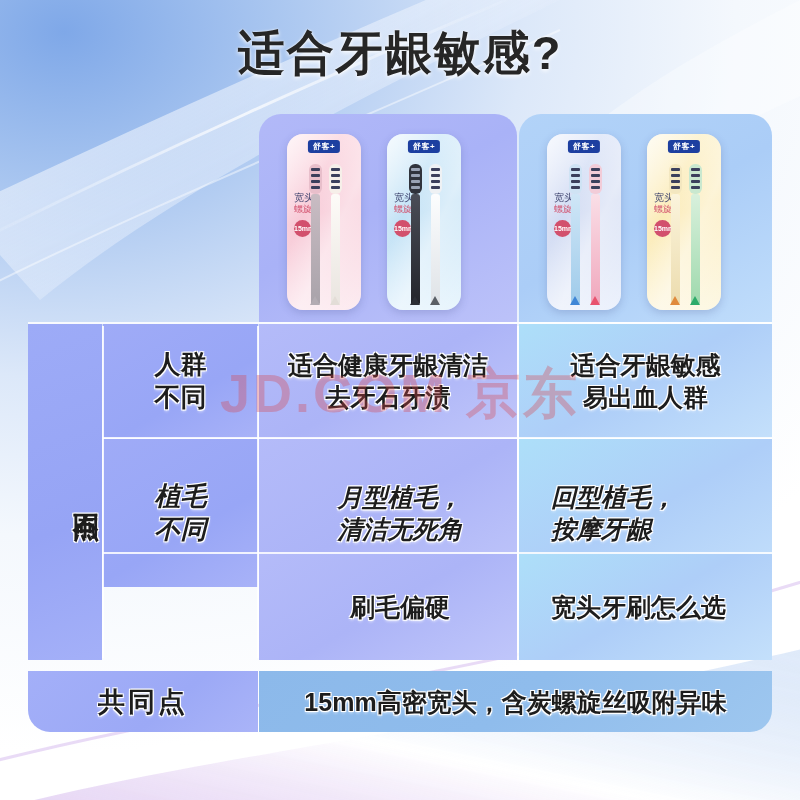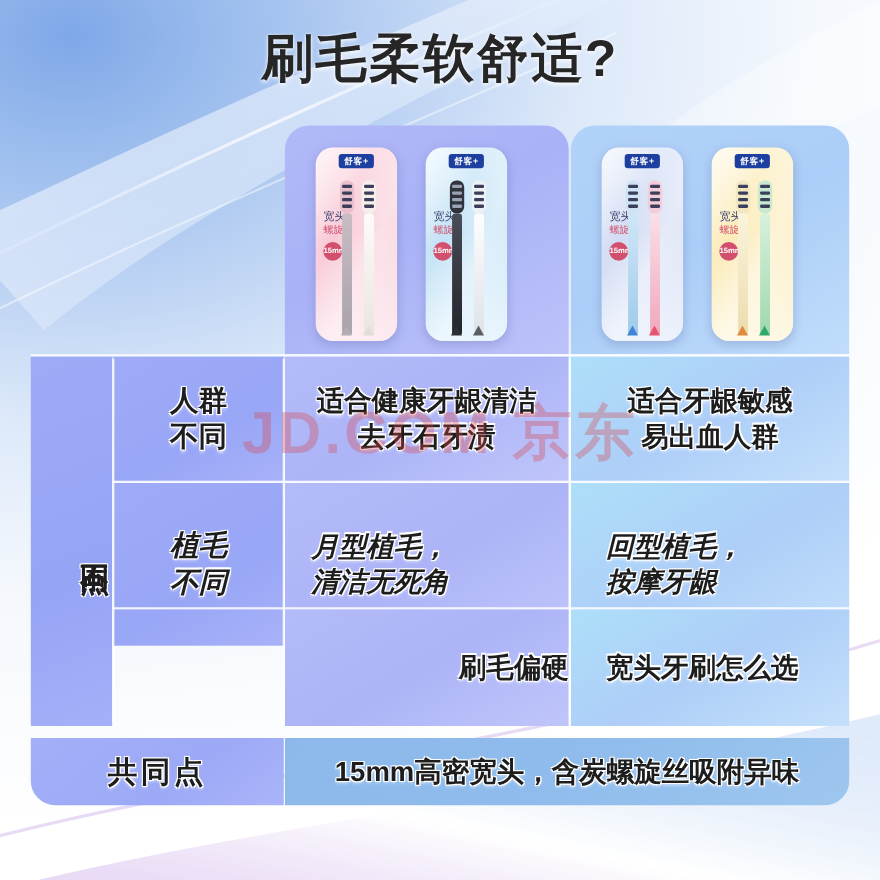--- a/index.html
+++ b/index.html
@@ -123,21 +123,21 @@
     </defs>
     <path d="M-40,210 C150,120 330,40 520,-40 L640,-40 C420,70 200,170 40,300 Z" fill="url(#sw1)"></path>
     <path d="M-40,250 C160,150 340,70 530,-10" fill="none" stroke="url(#sw3)" stroke-width="3"></path>
     <path d="M-40,300 C160,200 360,120 560,30" fill="none" stroke="#ffffff" stroke-opacity=".5" stroke-width="2"></path>
     <path d="M-40,820 C160,760 420,740 840,640 L840,800 L-40,800 Z" fill="url(#sw2)"></path>
     <path d="M-40,800 C200,720 480,700 840,600" fill="none" stroke="#ffffff" stroke-opacity=".85" stroke-width="4"></path>
     <path d="M-40,770 C220,700 500,678 840,570" fill="none" stroke="#c9a6e8" stroke-opacity=".45" stroke-width="3"></path>
     <path d="M600,120 C680,60 760,20 840,-20 L840,80 C760,110 690,150 630,200 Z" fill="#ffffff" fill-opacity=".35"></path>
   </svg>
 
-  <div class="title">刷毛柔软舒适?</div>
+  <div class="title">适合牙龈敏感?</div>
 
   <div class="table">
 
 
     <div class="cell prod-mid">
 
       <div class="pack" style="left:28px;top:20px;width:74px;height:176px;background:linear-gradient(160deg,#fde4ea 0%,#f7c6d4 45%,#fce9ef 100%);">
         <div class="sheen"></div>
         <div class="logo">舒客+</div>
         <div class="packtxt">
@@ -276,30 +276,30 @@
     <div class="cell rr r1">
       <div class="cell-text" style="font-size:25px;">适合牙龈敏感
 易出血人群</div>
     </div>
 
     <div class="cell rl r2">
       <div class="cell-text" style="font-size:26px;">植毛
 不同</div>
     </div>
     <div class="cell rm r2">
-      <div class="cell-text" style="font-size:25px;text-align:left;padding-left:24px;">月型植毛，
+      <div class="cell-text" style="font-size:25px;text-align:center;padding-left:24px;">月型植毛，
 清洁无死角</div>
     </div>
     <div class="cell rr r2">
       <div class="cell-text" style="font-size:25px;text-align:left;padding-left:32px;">回型植毛，
 按摩牙龈</div>
     </div>
 
     <div class="cell rm r3">
-      <div class="cell-text" style="font-size:25px;text-align:right;padding-left:24px;">刷毛偏硬</div>
+      <div class="cell-text" style="font-size:25px;text-align:center;padding-left:24px;">刷毛偏硬</div>
     </div>
     <div class="cell rr r3">
       <div class="cell-text" style="font-size:25px;text-align:left;padding-left:32px;">宽头牙刷怎么选</div>
     </div>
 
     <div class="sep" style="left:74px;top:212px;width:2px;height:332px;"></div>
     <div class="sep" style="left:229px;top:212px;width:2px;height:332px;"></div>
     <div class="sep" style="left:489px;top:212px;width:2px;height:332px;"></div>
     <div class="sep" style="left:75px;top:323px;width:669px;height:2px;"></div>
     <div class="sep" style="left:75px;top:438px;width:669px;height:2px;"></div>

